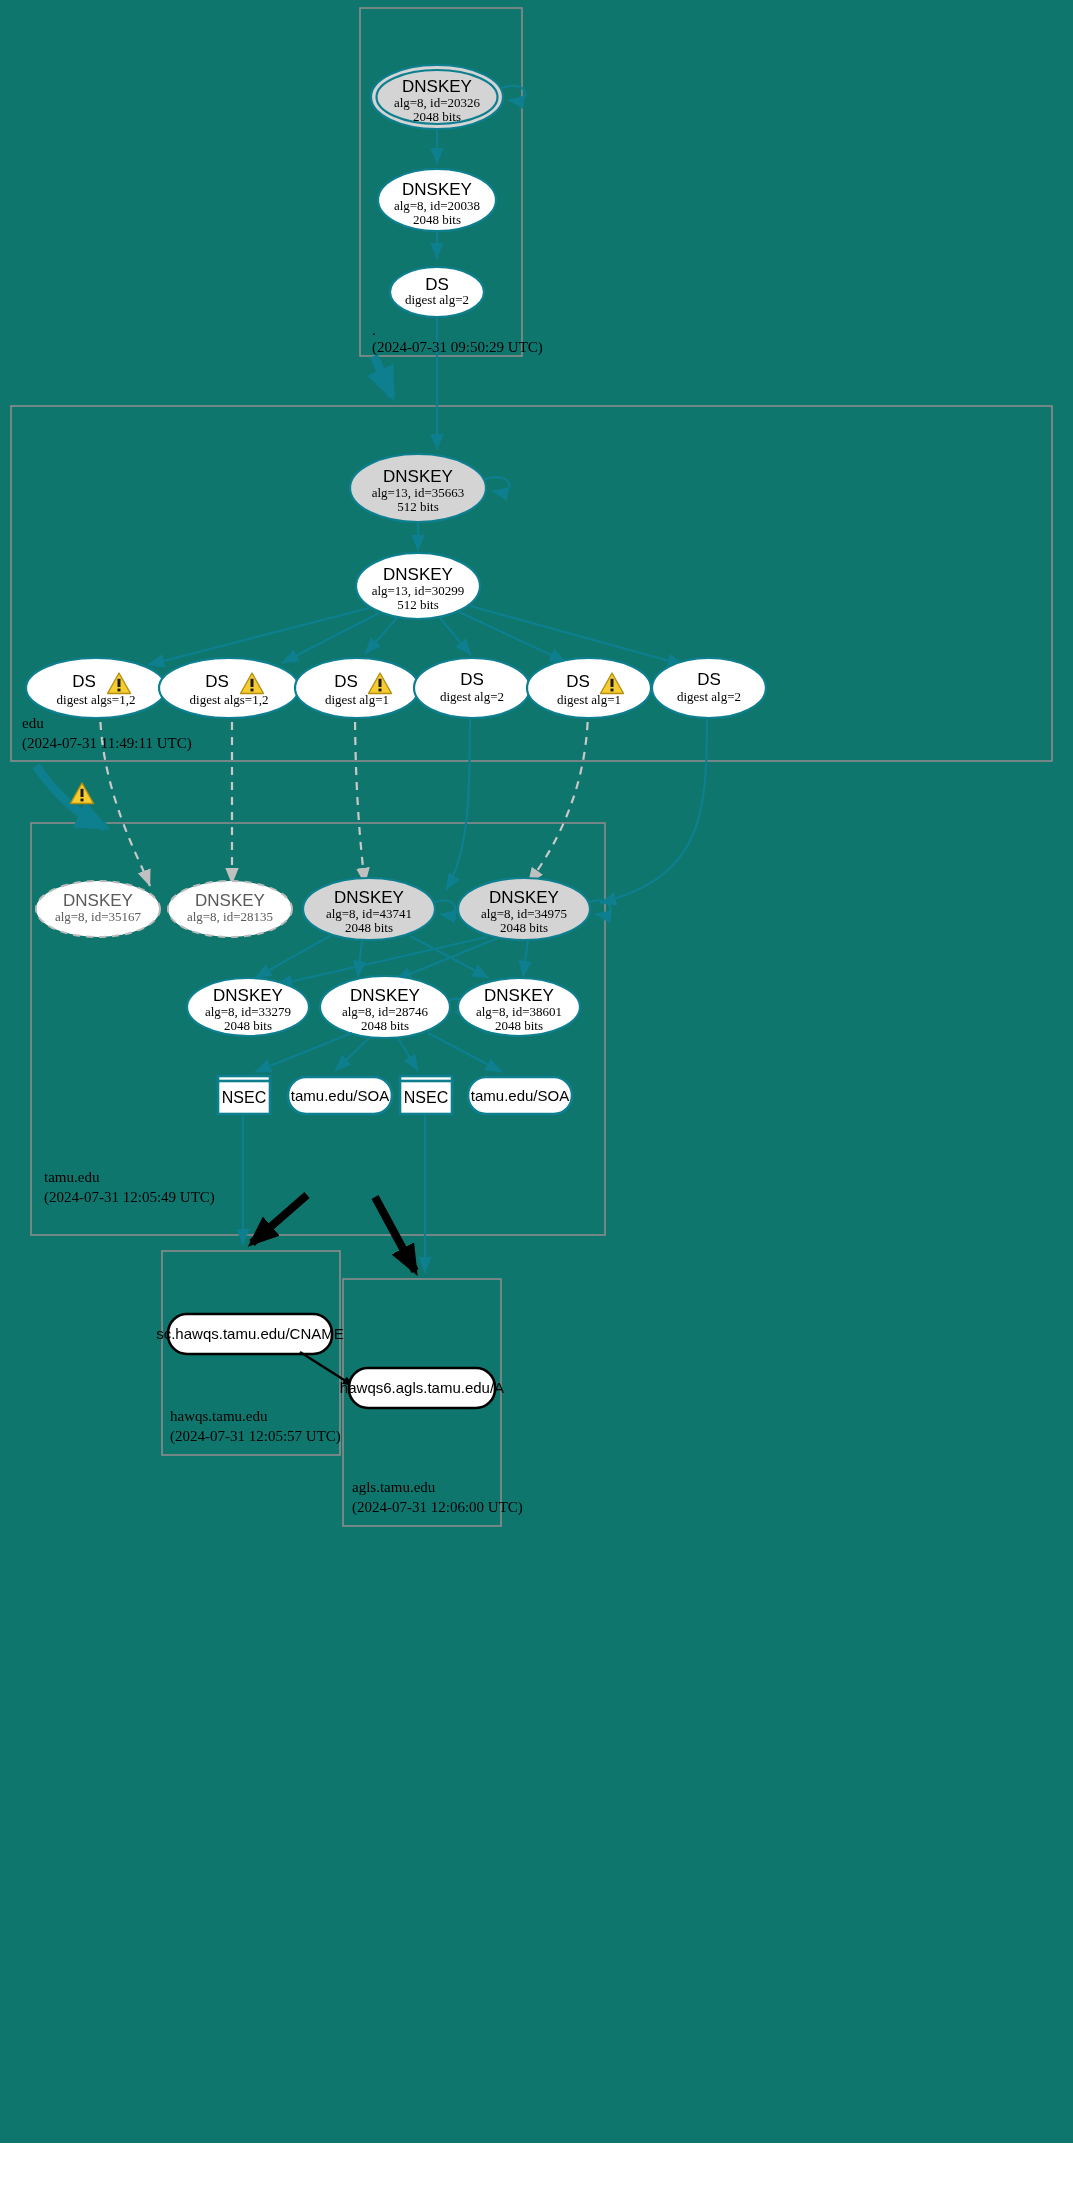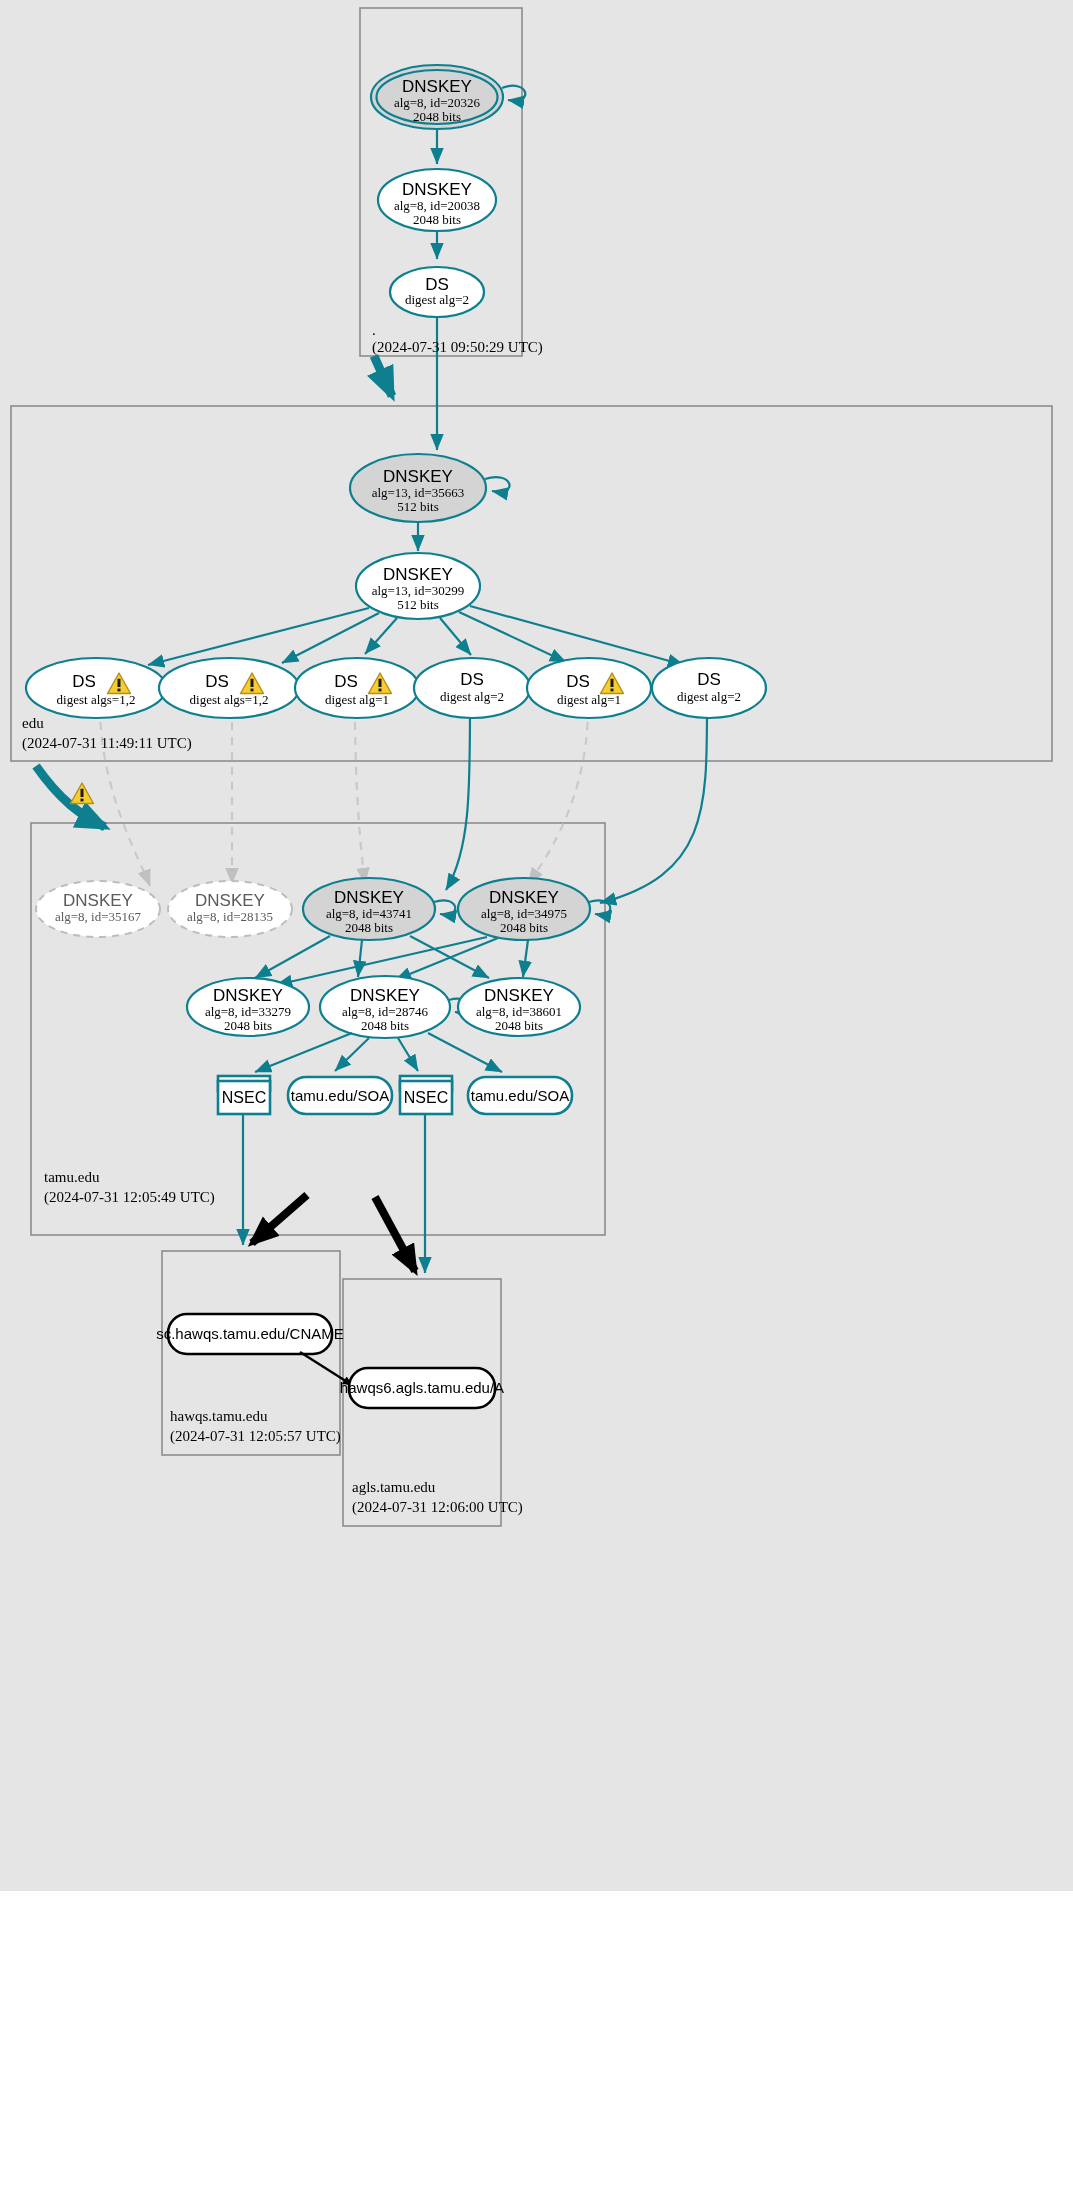--- a/index.html
+++ b/index.html
@@ -1,17 +1,17 @@
 <!DOCTYPE html>
 <html><head>
 <meta charset="utf-8">
 <style>
   html,body{margin:0;padding:0;background:#ffffff;}
   body{width:1073px;height:2191px;font-family:"Liberation Sans",sans-serif;}
-  #stage{position:relative;width:1073px;height:1891px;overflow:hidden;background:#e5e5e5;}
+  #stage{position:relative;width:1073px;height:2143px;overflow:hidden;background:#0f766e;}
   svg#graph{position:absolute;left:0;top:0;width:1073px;height:2191px;}
   .zonebox{fill:none;stroke:#8c8c8c;stroke-width:1.6;}
   .node-ell{fill:#ffffff;stroke:#0d7f8f;stroke-width:2.2;}
   .node-ell.shaded{fill:#d4d4d4;}
   .node-ell.ghost{fill:#ffffff;stroke:#bdbdbd;stroke-width:2;stroke-dasharray:7 6;}
   .edge{fill:none;stroke:#0d7f8f;stroke-width:2.2;}
   .edge-ghost{fill:none;stroke:#c9c9c9;stroke-width:2.2;stroke-dasharray:8 7;}
   .edge-thick{fill:none;stroke:#0d7f8f;stroke-width:9;}
   .edge-black{fill:none;stroke:#000000;stroke-width:8;}
   .rrbox{fill:#ffffff;stroke:#0d7f8f;stroke-width:2.6;}

